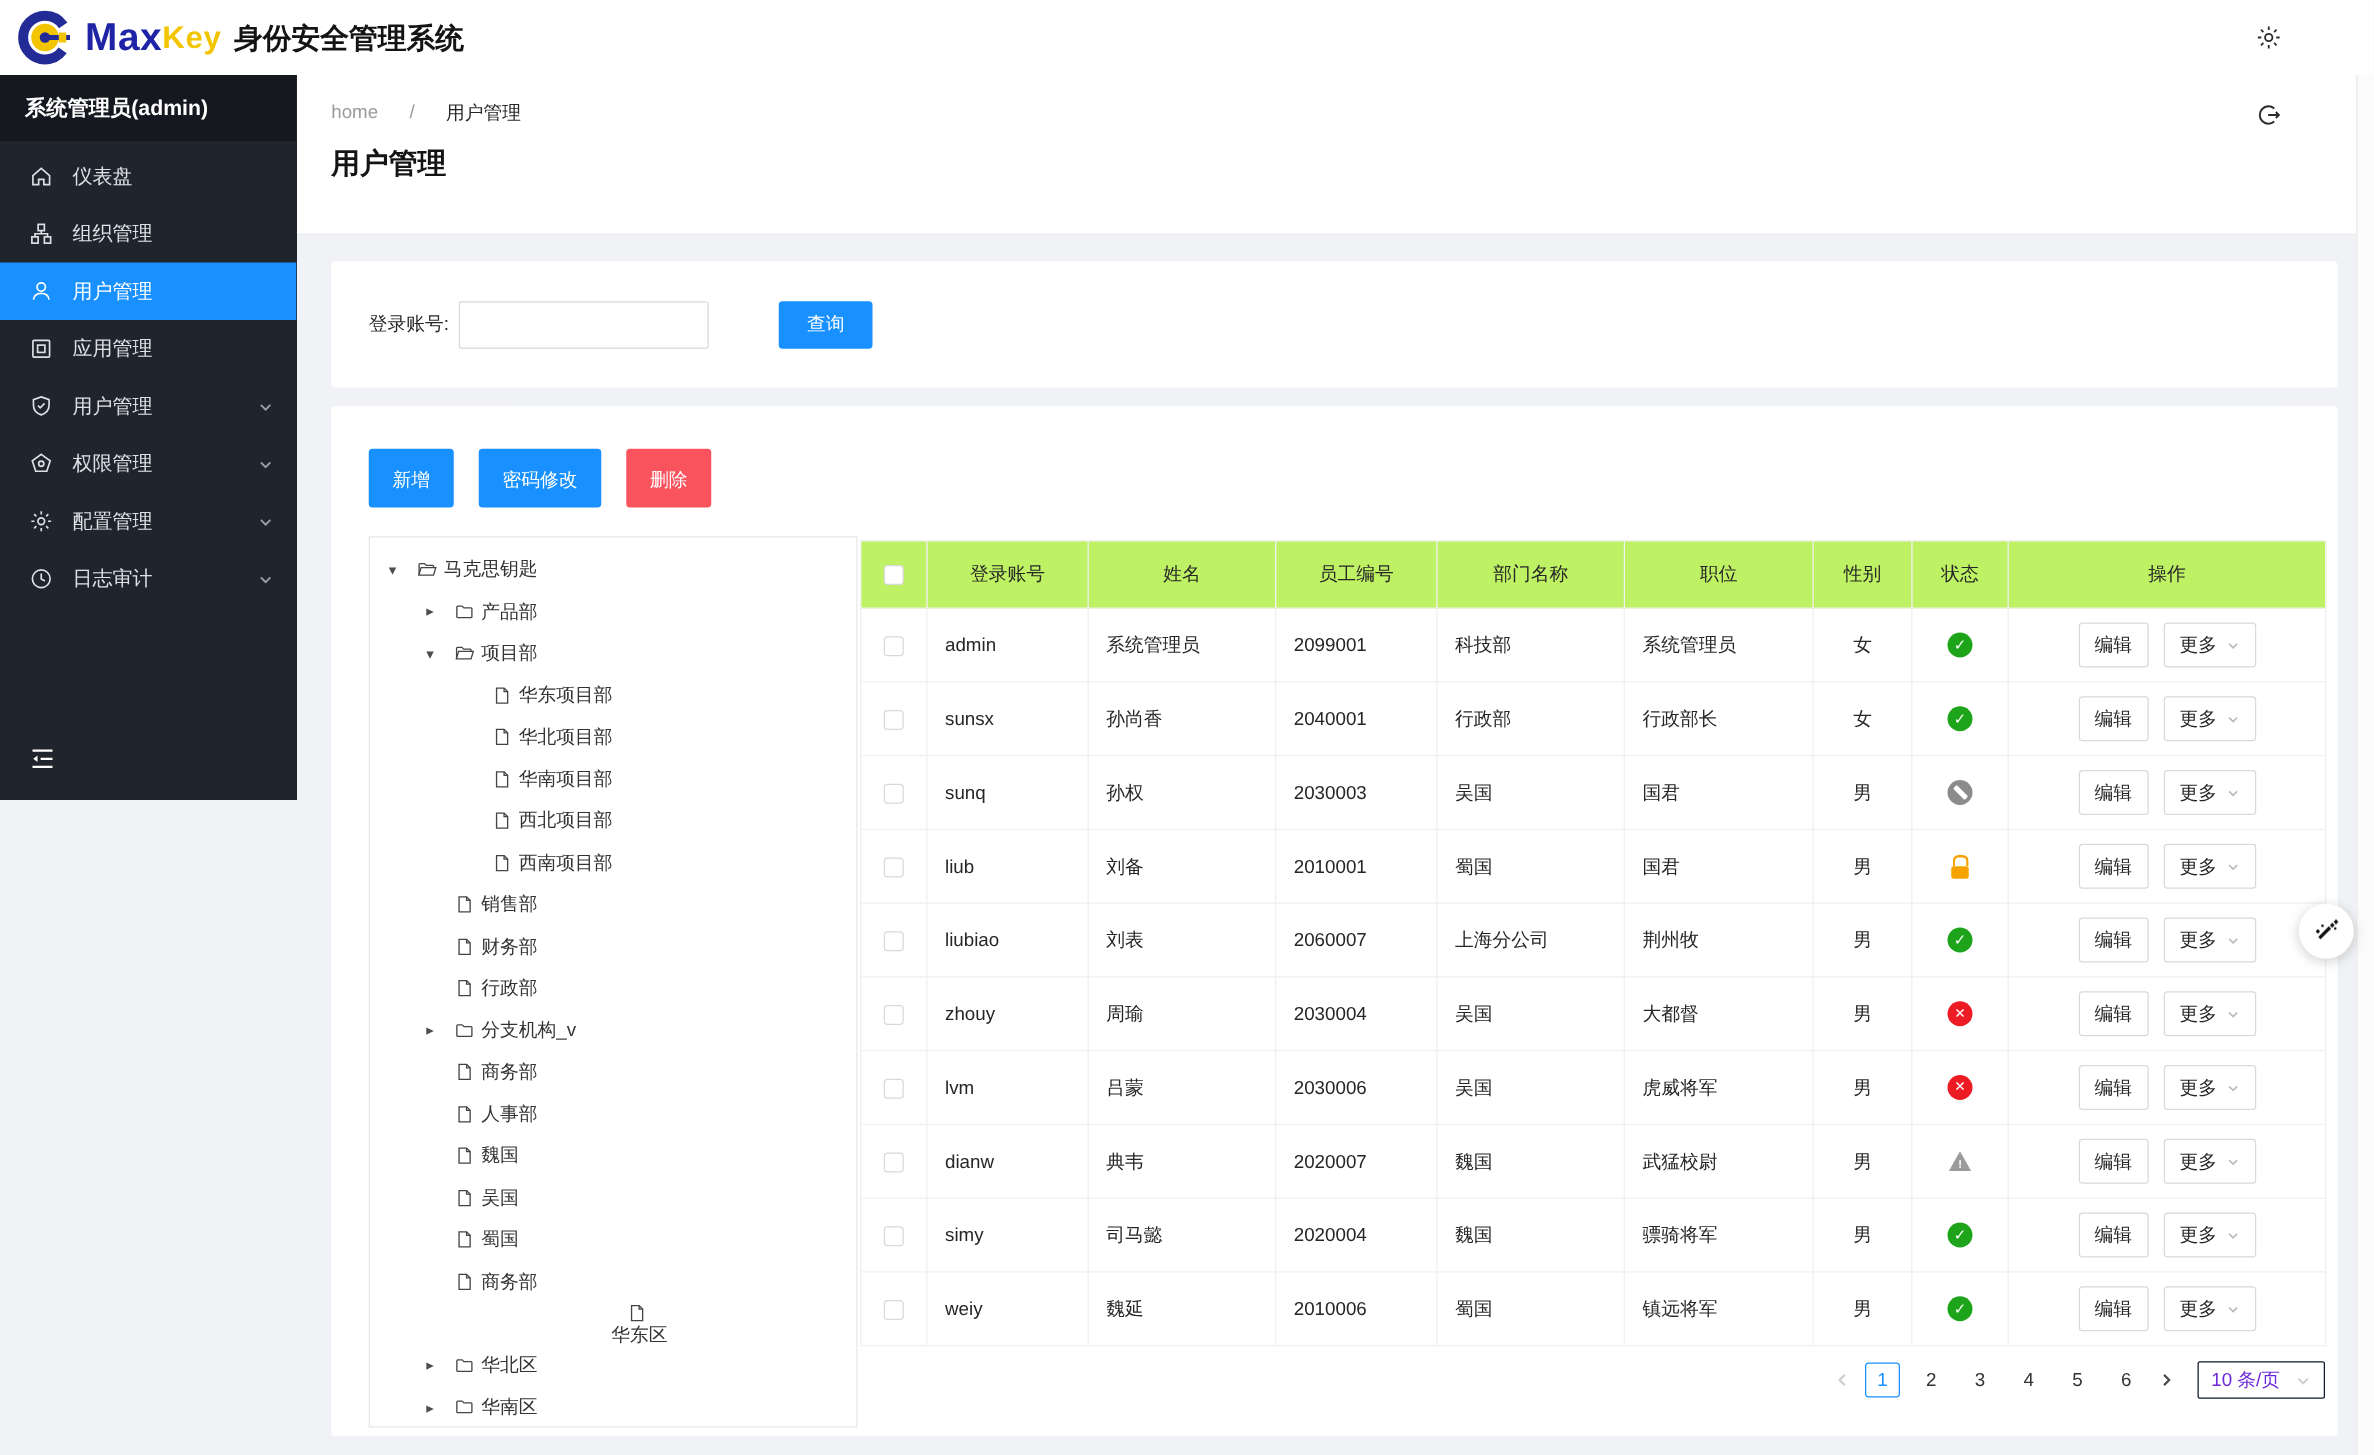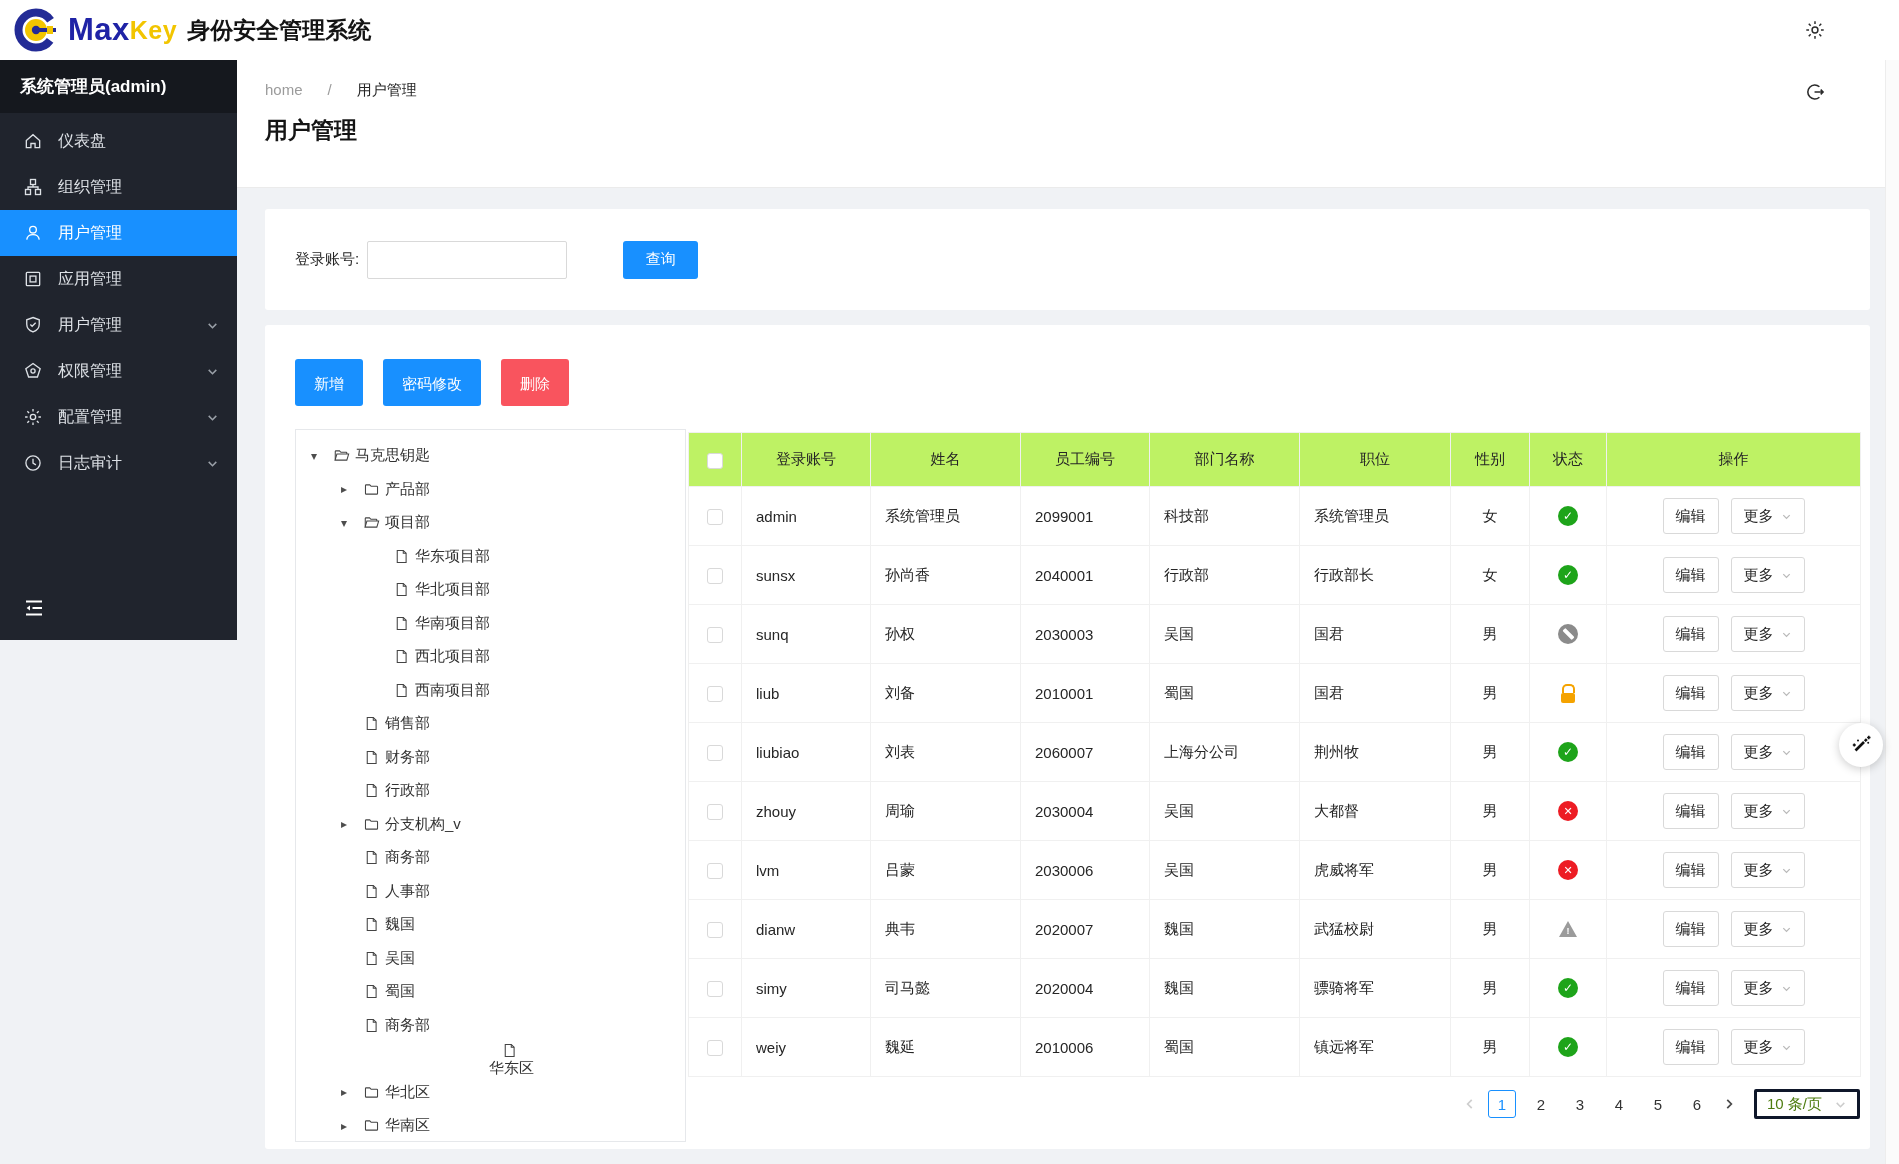--- a/index.html
+++ b/index.html
@@ -110,22 +110,22 @@
   
   .pager { display:flex; justify-content:flex-end; align-items:center; margin-top:12px;
     gap:11px; width:1172px; }
   .pg-arrow { width:14px; height:14px; display:inline-flex; cursor:pointer; }
   .pg-arrow svg { width:100%; height:100%; }
   .pg-prev { color:#cfcfcf; }
   .pg-next { color:#4a4a4a; }
   .page-num { min-width:28px; height:28px; display:flex; align-items:center; justify-content:center;
     font-size:15px; color:#333; cursor:pointer; }
   .page-num.current { border:1px solid #1890ff; color:#1890ff; border-radius:3px; background:#fff; }
-  .page-size { height:30px; border:3px solid #0f172a; border-radius:2px; display:flex;
-    align-items:center; padding:0 10px; gap:12px; font-size:15px; color:#4d7c0f;
+  .page-size { height:30px; border:1px solid #0f172a; border-radius:2px; display:flex;
+    align-items:center; padding:0 10px; gap:12px; font-size:15px; color:#6d28d9;
     margin-left:7px; cursor:pointer; background:#fff; }
   .page-size .chev-sm { color:#cccccc; }
 
   
   .fab { position:fixed; left:1839px; top:723px; width:44px; height:44px; border-radius:50%;
     background:#fff; box-shadow:0 2px 10px rgba(0,0,0,.2); display:flex; align-items:center;
     justify-content:center; z-index:30; cursor:pointer; color:#111; }
   .fab svg { width:24px; height:24px; }
   .scroll-track { position:fixed; right:0; top:60px; width:14px; height:1104px;
     background:#fbfbfb; border-left:1px solid #ededed; z-index:5; }

